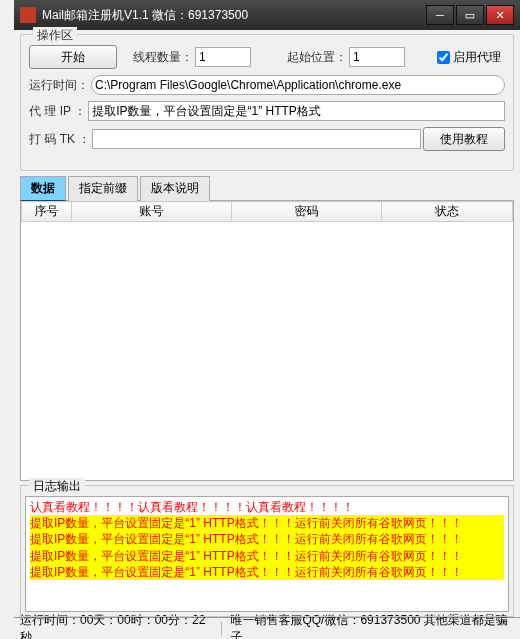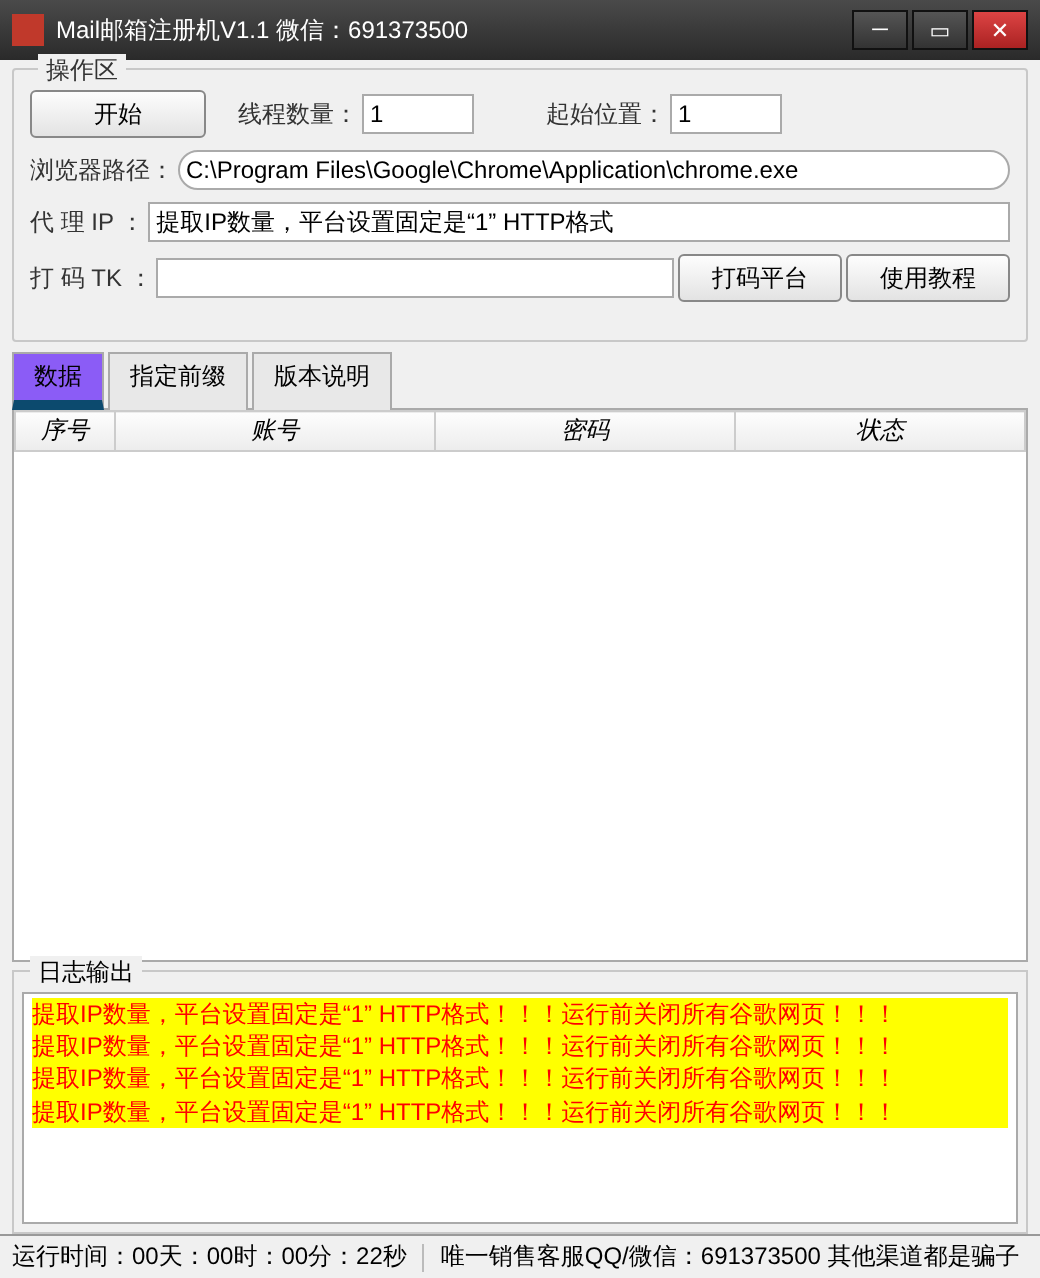--- a/index.html
+++ b/index.html
@@ -1,17 +1,17 @@
 <!DOCTYPE html>
 <html><head>
 <meta charset="utf-8">
 <style>
 * { box-sizing: border-box; margin: 0; padding: 0; }
 body { width: 520px; height: 639px; font-family: "Microsoft YaHei", SimSun, sans-serif; font-size: 12px; background: #000; overflow: hidden; }
-.window { width: 520px; height: 639px; background: #f0f0f0; display: flex; flex-direction: column; }
+.window { width: 520px; height: 639px; background: #f0f0f0; display: flex; flex-direction: column; padding-left: 14px; }
 .titlebar { height: 30px; background: linear-gradient(#4a4a4a,#2a2a2a); color: #fff; display: flex; align-items: center; padding: 0 6px; }
 .titlebar .icon { width: 16px; height: 16px; background: #c0392b; margin-right: 6px; }
 .titlebar .title { flex: 1; font-size: 12px; }
 .titlebar .btns { display: flex; gap: 2px; }
 .titlebar .btn { width: 28px; height: 20px; background: linear-gradient(#555,#333); border: 1px solid #111; color: #fff; display: flex; align-items: center; justify-content: center; font-size: 11px; cursor: pointer; }
 .titlebar .btn.close { background: linear-gradient(#d44,#a22); }
 .client { flex: 1; background: #f0f0f0; padding: 4px 6px 0 6px; display: flex; flex-direction: column; }
 
 .grp { border: 1px solid #c8c8c8; border-radius: 2px; margin-bottom: 4px; position: relative; padding: 10px 8px 8px 8px; }
 .grp > .lbl { position: absolute; top: -8px; left: 12px; background: #f0f0f0; padding: 0 4px; color: #333; }
@@ -19,24 +19,24 @@
 .row { display: flex; align-items: center; gap: 2px; margin-bottom: 6px; }
 .row .flabel { color: #333; white-space: nowrap; }
 input[type=text] { border: 1px solid #aaa; height: 20px; padding: 0 3px; font-size: 12px; font-family: inherit; }
 button.std { height: 24px; padding: 0 16px; background: linear-gradient(#fdfdfd,#e3e3e3); border: 1px solid #888; border-radius: 3px; cursor: pointer; font-size: 12px; }
 button.std.wide { width: 88px; }
 .chk { display: flex; align-items: center; gap: 3px; }
 .chk input { width: 13px; height: 13px; }
 
 .tabs { display: flex; border-bottom: 1px solid #aaa; }
 .tab { padding: 3px 10px; border: 1px solid #aaa; border-bottom: none; background: #e8e8e8; margin-right: 2px; cursor: pointer; position: relative; top: 1px; }
-.tab.active { background: #8b5cf6; border-bottom: 5px solid #0c4a6e; }
+.tab.active { background: #7dd3fc; border-bottom: 1px solid #0c4a6e; font-weight: bold; }
 
 .tablewrap { flex: 1; border: 1px solid #aaa; border-top: none; background: #fff; overflow: auto; min-height: 270px; }
-table { width: 100%; border-collapse: collapse; font-style: italic; }
+table { width: 100%; border-collapse: collapse; }
 th { background: linear-gradient(#fdfdfd,#ececec); border: 1px solid #ccc; height: 20px; font-weight: normal; font-size: 12px; }
 
 .loggrp { border: 1px solid #c8c8c8; margin-top: 4px; position: relative; padding: 10px 4px 4px 4px; height: 132px; display: flex; flex-direction: column; }
 .loggrp > .lbl { position: absolute; top: -8px; left: 8px; background: #f0f0f0; padding: 0 4px; }
 .logbox { flex: 1; border: 1px solid #aaa; background: #fff; padding: 2px 4px; font-size: 12px; overflow: auto; line-height: 1.35; }
 .logbox .red { color: #f00; }
 .logbox .redb { color: #f00; background: #ff0; }
 
 .status { border-top: 1px solid #999; height: 22px; background: #f0f0f0; display: flex; align-items: center; padding: 0 6px; font-size: 12px; }
 .status .sep { width: 1px; height: 14px; background: #bbb; margin: 0 8px; }
@@ -62,36 +62,39 @@
 
       <div class="row">
         <button class="std wide">开始</button>
         <span style="width:12px"></span>
         <span class="flabel">线程数量：</span>
         <input type="text" style="width: 56px;" value="1">
         <span style="width:32px"></span>
         <span class="flabel">起始位置：</span>
         <input type="text" style="width: 56px;" value="1">
         <span style="width:28px"></span>
+        <label class="chk">
+          <input type="checkbox" checked="" style="">
+          <span>启用代理</span>
+        </label>
       </div>
 
       <div class="row">
-        <span class="flabel">浏览器路径：</span>
+        <span class="flabel">运行时间：</span>
         <input type="text" style="flex: 1 1 0%; border-radius: 10px;" value="C:\Program Files\Google\Chrome\Application\chrome.exe">
       </div>
 
       <div class="row">
         <span class="flabel">代 理 IP ：</span>
         <input type="text" style="flex: 1 1 0%;" value="提取IP数量，平台设置固定是“1” HTTP格式">
       </div>
 
       <div class="row" style="margin-bottom:11px">
         <span class="flabel">打 码 TK ：</span>
         <input type="text" style="flex: 1 1 0%;" value="">
-        <button class="std">打码平台</button>
         <button class="std">使用教程</button>
       </div>
     </div>
 
     <div class="tabs">
       <div class="tab active">数据</div>
       <div class="tab">指定前缀</div>
       <div class="tab">版本说明</div>
     </div>
 
@@ -105,20 +108,21 @@
             <th>状态</th>
           </tr>
         </thead>
         <tbody></tbody>
       </table>
     </div>
 
     <div class="loggrp">
       <div class="lbl">日志输出</div>
       <div class="logbox" id="logbox">
+          <div class="red">认真看教程！！！！认真看教程！！！！认真看教程！！！！</div>
           <div class="redb">提取IP数量，平台设置固定是“1” HTTP格式！！！运行前关闭所有谷歌网页！！！</div>
           <div class="redb">提取IP数量，平台设置固定是“1” HTTP格式！！！运行前关闭所有谷歌网页！！！</div>
           <div class="redb">提取IP数量，平台设置固定是“1” HTTP格式！！！运行前关闭所有谷歌网页！！！</div>
           <div class="redb">提取IP数量，平台设置固定是“1” HTTP格式！！！运行前关闭所有谷歌网页！！！</div>
         </div>
     </div>
 
   </div>
 
   <div class="status">

